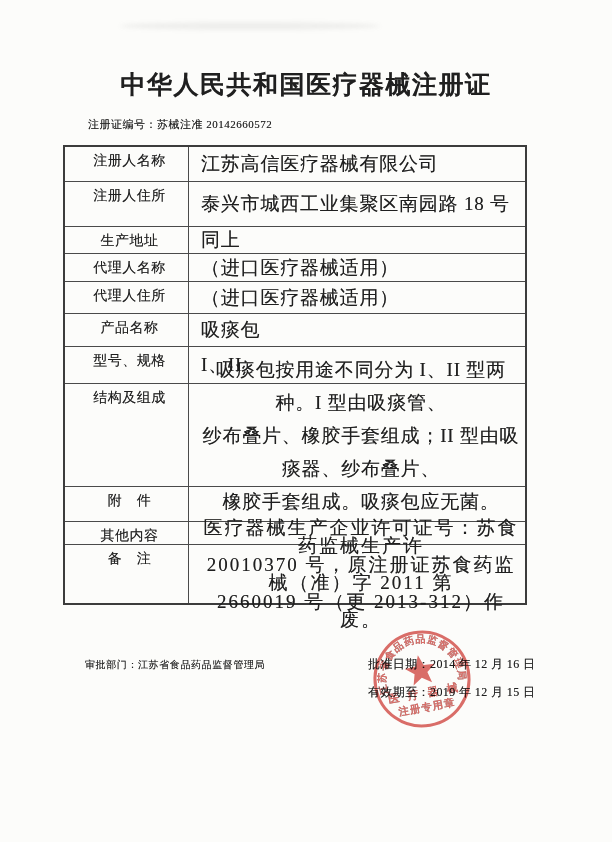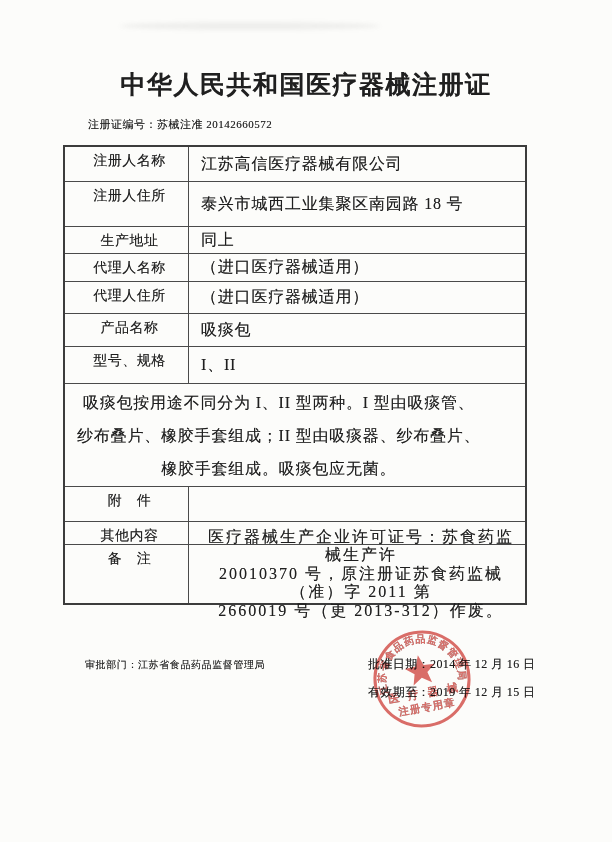--- a/index.html
+++ b/index.html
@@ -35,21 +35,21 @@
   }
   .tr{display:flex;border-bottom:1px solid #4a4a4a;box-sizing:border-box;}
   .tr:last-child{border-bottom:none;}
   .th{
     width:124px;flex:0 0 124px;box-sizing:border-box;
     border-right:1px solid #4a4a4a;
     padding:5px 6px 0 12px;font-size:14px;letter-spacing:.5px;
   }
   .td{
     flex:1;box-sizing:border-box;
-    padding:1px 4px 1px 12px;font-size:16px;letter-spacing:.8px;
+    padding:1px 4px 1px 12px;font-size:19px;letter-spacing:.8px;
     display:flex;align-items:center;white-space:pre-line;
   }
   .r0{height:35px}.r1{height:45px}.r2{height:27px}.r3{height:28px}
   .r4{height:32px}.r5{height:33px}.r6{height:37px}.r7{height:103px}
   .r8{height:50px}.r9{height:35px}.r10{height:23px}.r11{height:58px}
   .r7 .td{line-height:33px;letter-spacing:.8px;}
   .r11 .td{line-height:18.5px;letter-spacing:2px;}
   
   .footer-left{
     position:absolute;left:85px;top:658px;
@@ -97,20 +97,21 @@
     </div>
     <div class="tr r5">
       <div class="th">产品名称</div>
       <div class="td">吸痰包</div>
     </div>
     <div class="tr r6">
       <div class="th">型号、规格</div>
       <div class="td">I、II</div>
     </div>
     <div class="tr r7">
+      <div class="th">结构及组成</div>
       <div class="td">吸痰包按用途不同分为 I、II 型两种。I 型由吸痰管、
 纱布叠片、橡胶手套组成；II 型由吸痰器、纱布叠片、
 橡胶手套组成。吸痰包应无菌。</div>
     </div>
     <div class="tr r9">
       <div class="th">附　件</div>
     </div>
     <div class="tr r10">
       <div class="th">其他内容</div>
       <div class="td"></div>

